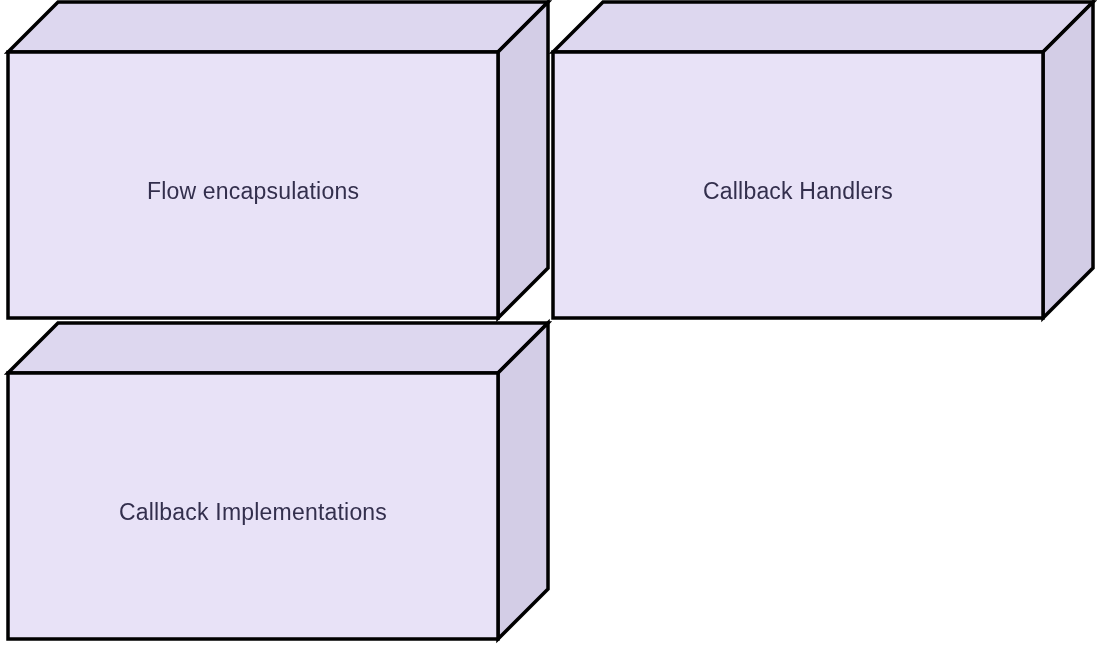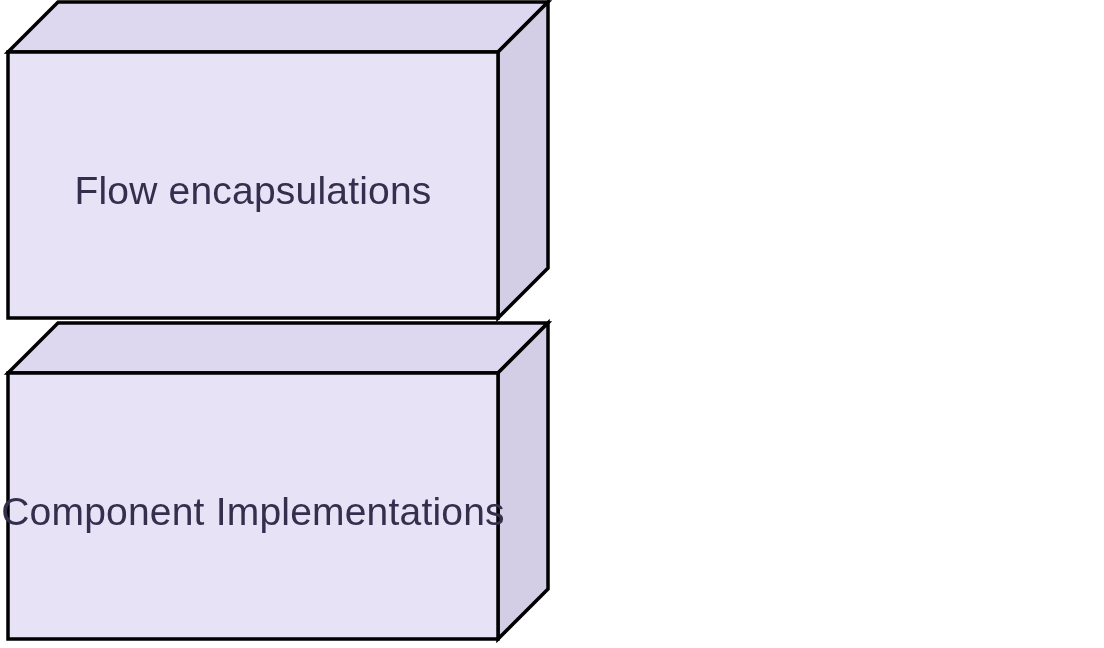--- a/index.html
+++ b/index.html
@@ -42,21 +42,21 @@
     left: 2px;
     top: 52px;
     width: 490px;
     height: 266px;
     display: flex;
     align-items: center;
     justify-content: center;
     box-sizing: border-box;
     padding-top: 12px;
     color: var(--label-text, #332f4d);
-    font-size: 39px;
+    font-size: 23px;
     font-weight: 400;
     letter-spacing: 0.2px;
     text-align: center;
     pointer-events: none;
     white-space: nowrap;
   }
   
   .pos-r0c0 { left: 6px;   top: 0px;   }
   .pos-r0c1 { left: 551px; top: 0px;   }
   .pos-r1c0 { left: 6px;   top: 321px; }
@@ -69,24 +69,32 @@
 
   <div class="box3d pos-r0c0">
     <svg viewBox="0 0 544 320">
       <polygon class="face face-top" points="2,52 52,2 542,2 492,52"></polygon>
       <polygon class="face face-side" points="492,52 542,2 542,268 492,318"></polygon>
       <polygon class="face face-front" points="2,52 492,52 492,318 2,318"></polygon>
     </svg>
     <div class="box-label">Flow encapsulations</div>
   </div>
 
+  <div class="box3d pos-r0c1">
+    <svg viewBox="0 0 544 320">
+      <polygon class="face face-top" points="2,52 52,2 542,2 492,52"></polygon>
+      <polygon class="face face-side" points="492,52 542,2 542,268 492,318"></polygon>
+      <polygon class="face face-front" points="2,52 492,52 492,318 2,318"></polygon>
+    </svg>
+    <div class="box-label">Callback Handlers</div>
+  </div>
 
   <div class="box3d pos-r1c0">
     <svg viewBox="0 0 544 320">
       <polygon class="face face-top" points="2,52 52,2 542,2 492,52"></polygon>
       <polygon class="face face-side" points="492,52 542,2 542,268 492,318"></polygon>
       <polygon class="face face-front" points="2,52 492,52 492,318 2,318"></polygon>
     </svg>
-    <div class="box-label">Component Implementations</div>
+    <div class="box-label">Callback Implementations</div>
   </div>
 
 
 </div>
 
 </body></html>

